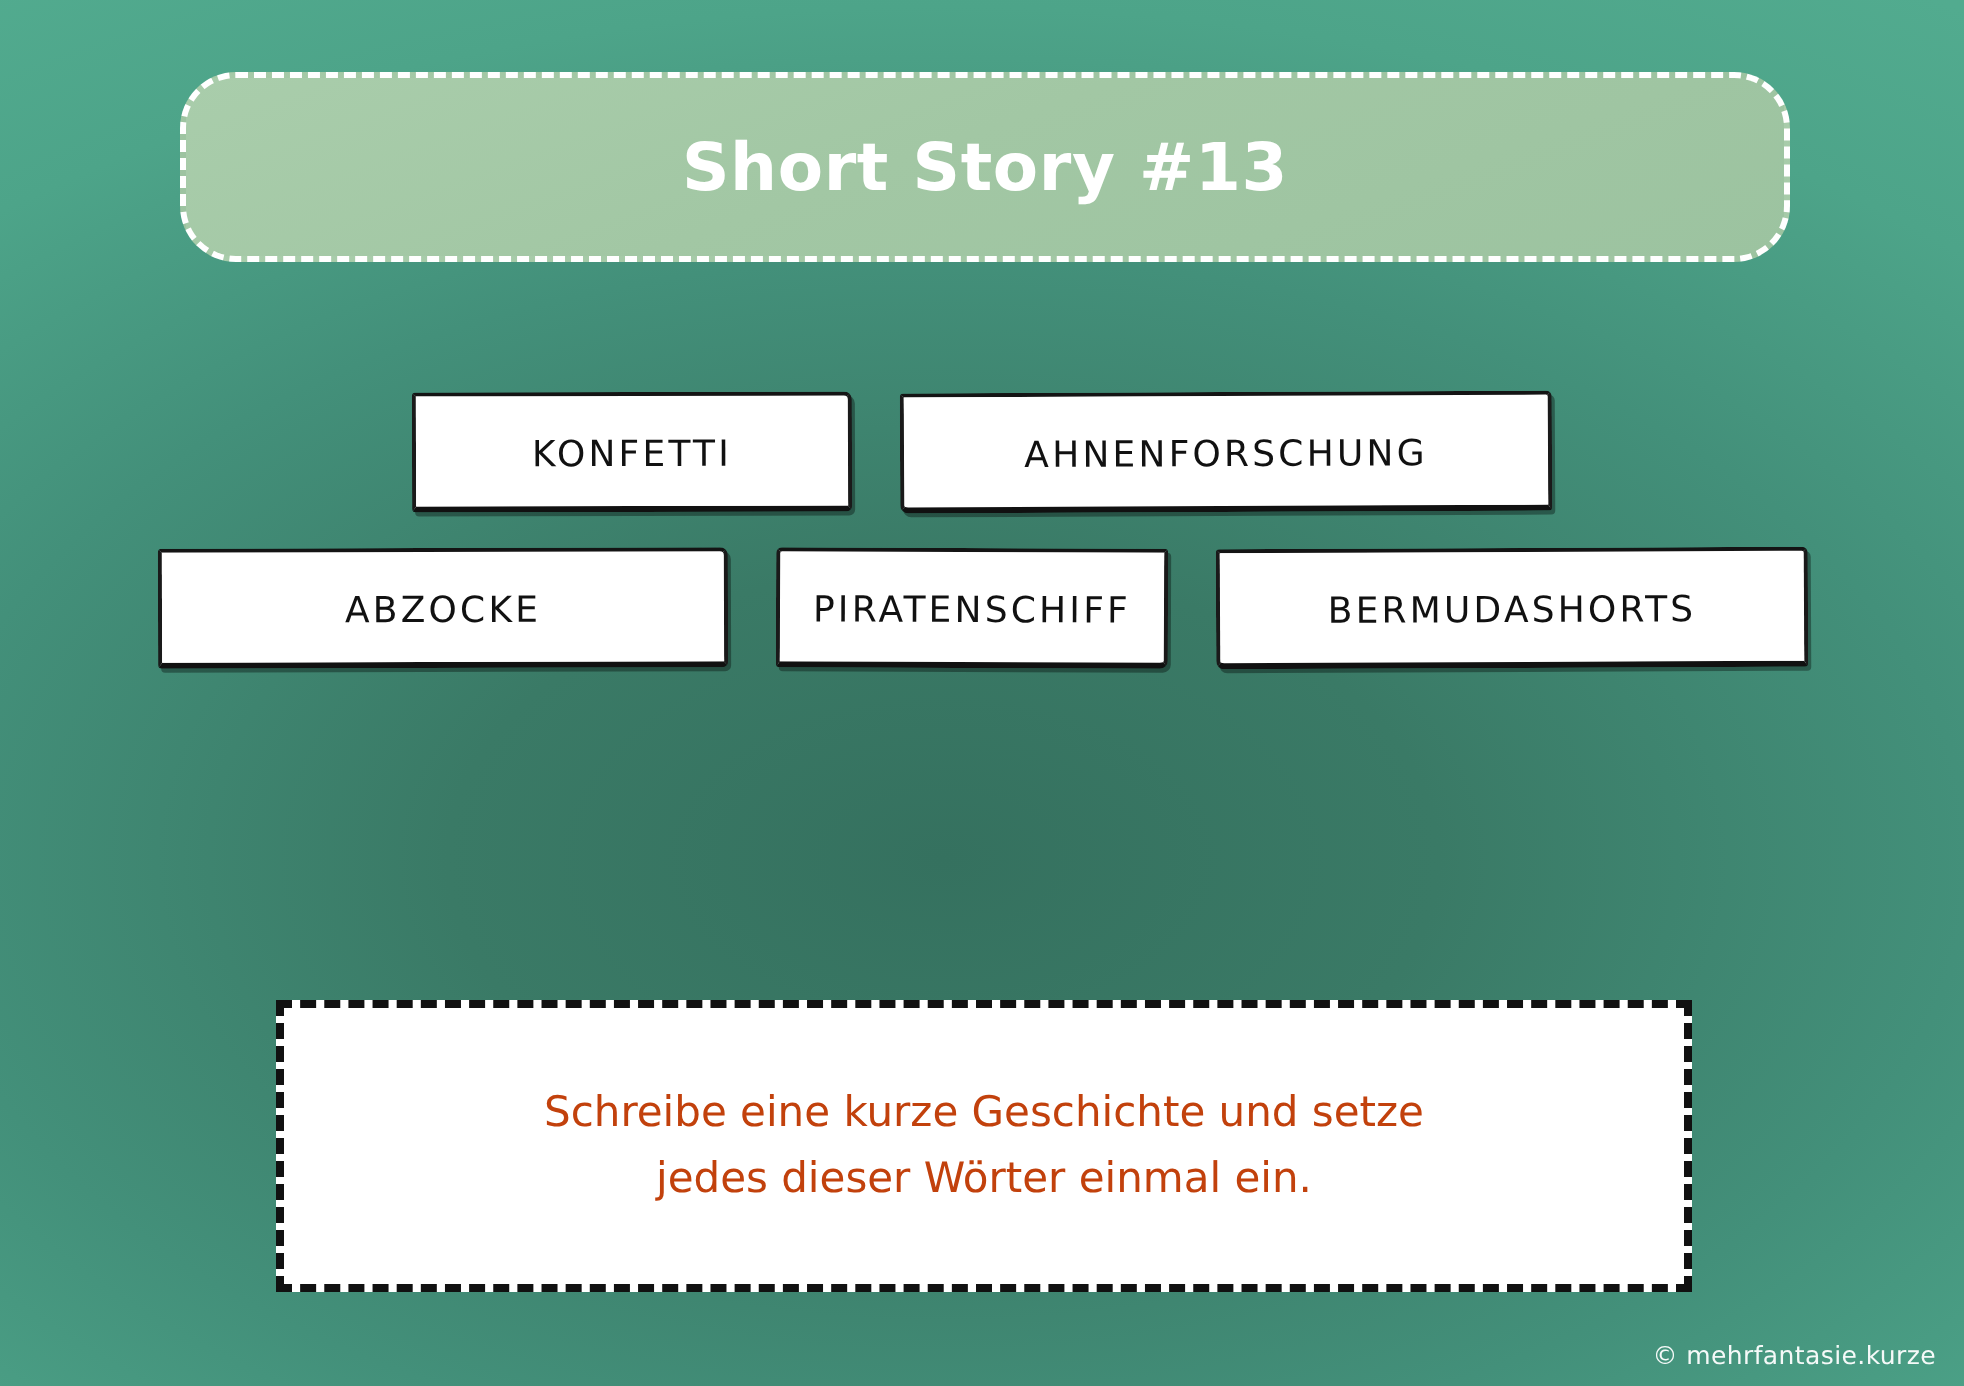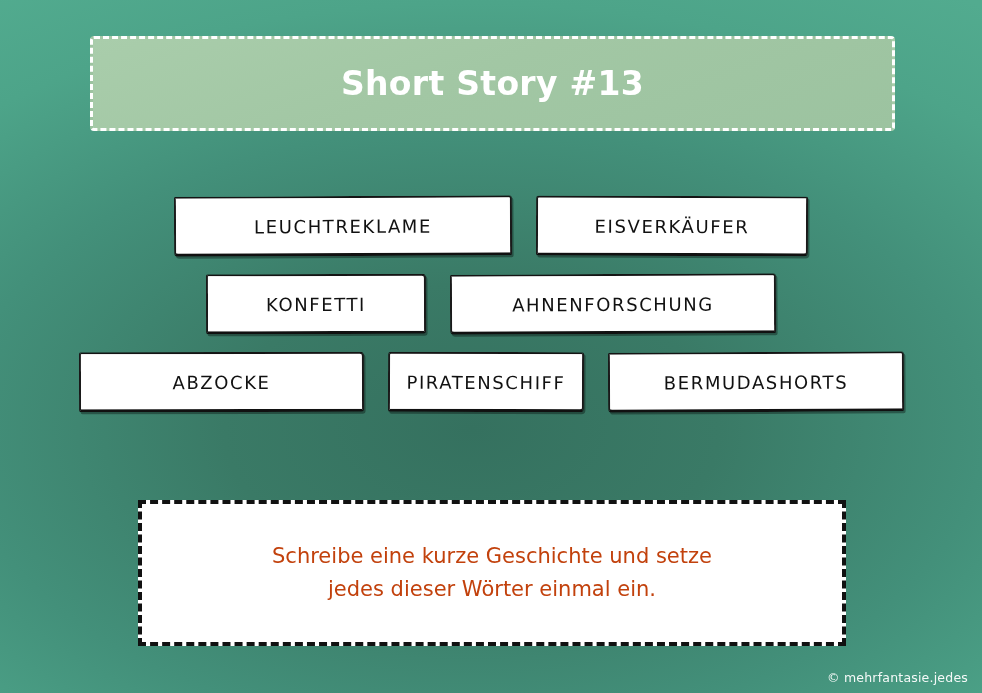--- a/index.html
+++ b/index.html
@@ -29,21 +29,21 @@
 
   
   #header-banner {
     position: absolute;
     left: 90px;
     top: 36px;
     width: 805px;
     height: 95px;
     box-sizing: border-box;
     border: 3px dashed #ffffff;
-    border-radius: 4px;
+    border-radius: 28px;
     background: linear-gradient(160deg, #a9cdab 0%, #a2c7a4 45%, #9cc3a0 100%);
     display: flex;
     align-items: center;
     justify-content: center;
   }
   #header-title {
     color: #ffffff;
     font-size: 33px;
     font-weight: bold;
     letter-spacing: 0.3px;
@@ -150,28 +150,20 @@
 <body>
 
 <div id="poster">
 
   <div id="header-banner">
     <div id="header-title">Short Story #13</div>
   </div>
 
   <div class="card-rows">
 
-    <div class="card-row row1">
-      <div class="word-card skew-a">
-        <span class="word-card-label">Leuchtreklame</span>
-      </div>
-      <div class="word-card skew-b">
-        <span class="word-card-label">Eisverkäufer</span>
-      </div>
-    </div>
 
     <div class="card-row row2">
       <div class="word-card skew-c">
         <span class="word-card-label">Konfetti</span>
       </div>
       <div class="word-card skew-a">
         <span class="word-card-label">Ahnenforschung</span>
       </div>
     </div>
 
@@ -187,15 +179,15 @@
       </div>
     </div>
 
   </div>
 
   <div id="instruction-box">
     <div id="instruction-text">Schreibe eine kurze Geschichte und setze
 jedes dieser Wörter einmal ein.</div>
   </div>
 
-  <div id="footer-credit">© mehrfantasie.jedes</div>
+  <div id="footer-credit">© mehrfantasie.kurze</div>
 
 </div>
 
 </body></html>

